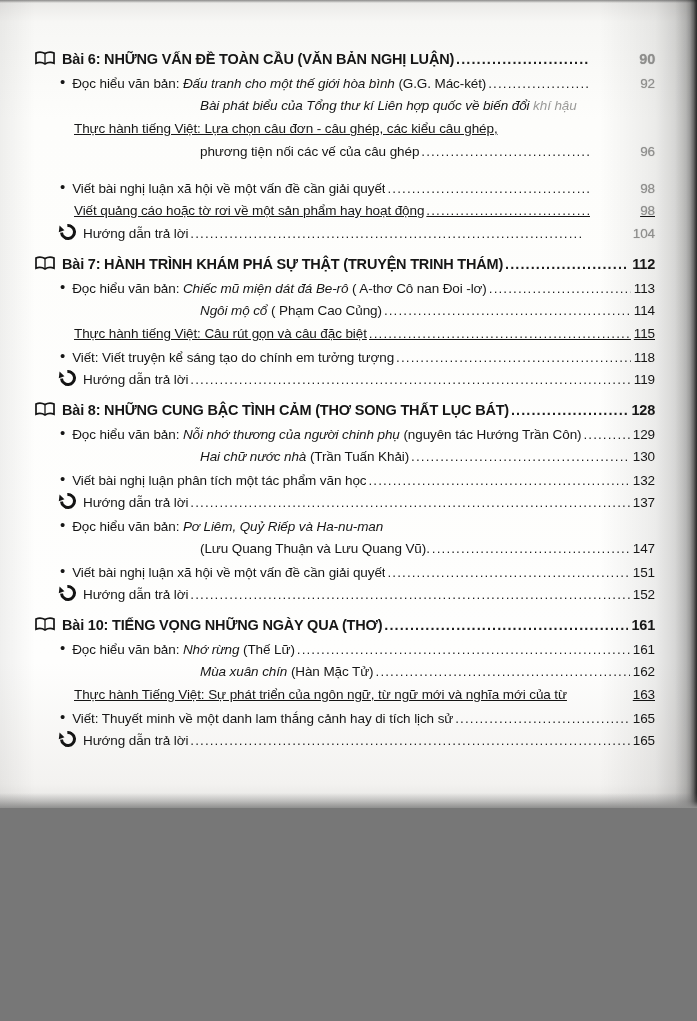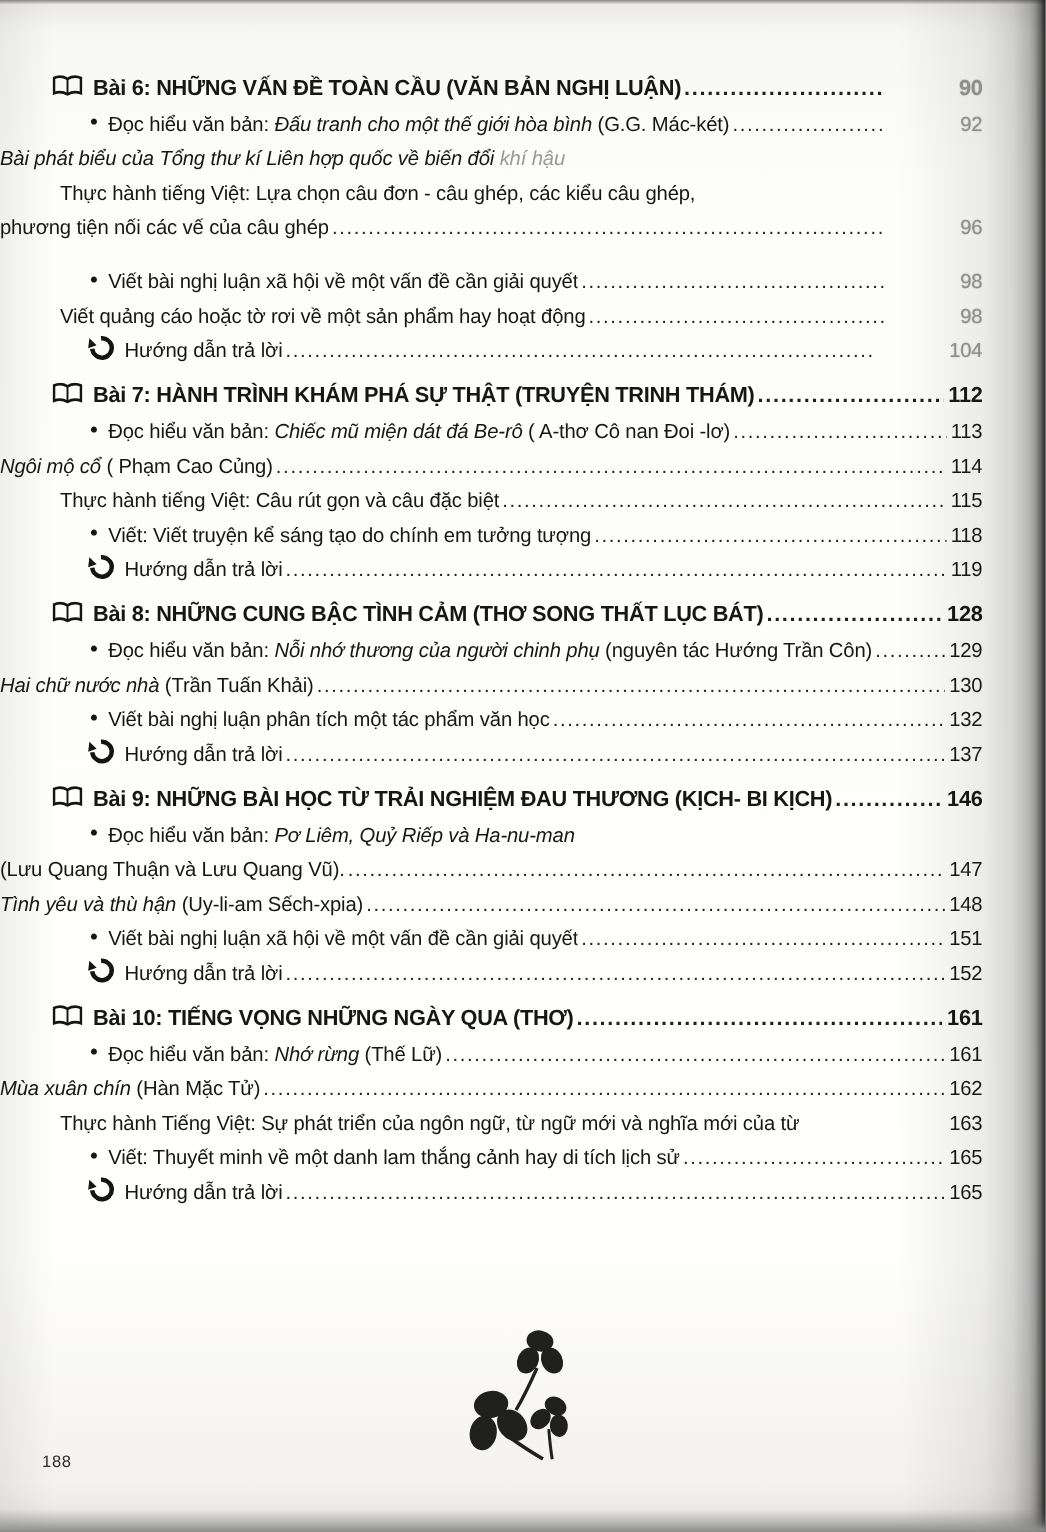--- a/index.html
+++ b/index.html
@@ -1,38 +1,38 @@
 <!DOCTYPE html>
 <html><head>
 <meta charset="utf-8">
 <style>
   html,body{margin:0;padding:0;background:#777;}
   .page-scan{
-    position:relative;width:697px;height:1021px;overflow:hidden;
+    position:relative;width:697px;height:808px;overflow:hidden;
     font-family:"Liberation Sans", sans-serif;color:#161616;
     background:
       linear-gradient(90deg, rgba(0,0,0,0.06) 0px, rgba(0,0,0,0) 35px, rgba(0,0,0,0) 86%, rgba(0,0,0,0.07) 94%, rgba(0,0,0,0.22) 99%, rgba(0,0,0,0.55) 100%),
       linear-gradient(180deg, #e9e8e6 0px, #f7f7f5 22px, #fdfdfb 120px, #fefefd 82%, #f3f2f0 97%, #e3e2e0 100%);
   }
   .top-edge{position:absolute;top:0;left:0;right:0;height:3px;
     background:linear-gradient(180deg, rgba(60,60,60,0.55), rgba(60,60,60,0));}
   .right-edge{position:absolute;top:0;right:0;width:22px;height:100%;
     background:linear-gradient(90deg, rgba(0,0,0,0) 0%, rgba(0,0,0,0.10) 50%, rgba(0,0,0,0.32) 85%, rgba(20,20,20,0.78) 100%);}
   .bottom-edge{position:absolute;bottom:0;left:0;right:0;height:15px;
     background:linear-gradient(180deg, rgba(110,110,110,0) 0%, rgba(110,110,110,0.35) 55%, #8f8f8e 100%);}
 
   .toc{position:absolute;left:0;top:40px;right:0;}
   .row{display:flex;align-items:baseline;height:23px;line-height:23px;
        padding-right:42px;white-space:nowrap;overflow:hidden;
        font-size:13.5px;letter-spacing:-0.1px;}
   .row.section{font-weight:bold;font-size:14.5px;margin-top:8px;padding-left:35px;letter-spacing:-0.2px;}
   .row.gap{margin-top:13px;}
   .row.ind1{padding-left:60px;}
-  .row.ind1b{padding-left:40px;}
-  .row.ind2{justify-content:center;}
+  .row.ind1b{padding-left:74px;text-decoration:underline;}
+  .row.ind2{padding-left:200px;justify-content:center;}
 
   .marker{flex:0 0 auto;display:inline-flex;align-items:center;margin-right:7px;}
   .marker.dot{font-size:15px;position:relative;top:-1px;}
   .book-svg{position:relative;top:2px;}
   .arrow-icon{display:inline-block;width:10px;height:10px;border:3px solid #141414;
     border-radius:50%;border-left-color:transparent;transform:rotate(40deg);
     position:relative;top:2px;}
   .arrow-icon::after{content:"";position:absolute;left:-6px;top:4px;
     border-top:3.5px solid transparent;border-bottom:3.5px solid transparent;
     border-right:6px solid #141414;transform:rotate(30deg);}
@@ -176,45 +176,29 @@
         <span class="pagenum">132</span>
       </div>
       <div class="row ind1">
         <span class="marker arrow">
           <span class="arrow-icon"></span>
         </span>
         <span class="text"><span class="seg">Hướng dẫn trả lời</span></span>
         <span class="leader"></span>
         <span class="pagenum">137</span>
       </div>
-      <div class="row section">
-        <span class="marker book">
-          <svg class="book-svg" width="20" height="15" viewBox="0 0 20 15">
-            <path d="M1 2 C4 0.6 7.2 0.9 10 2.6 C12.8 0.9 16 0.6 19 2 L19 12.2 C16 11 12.8 11.2 10 12.9 C7.2 11.2 4 11 1 12.2 Z" fill="none" stroke="#141414" stroke-width="1.7"></path>
-            <line x1="10" y1="2.6" x2="10" y2="12.9" stroke="#141414" stroke-width="1.3"></line>
-          </svg>
-        </span>
-        <span class="text">Bài 9: NHỮNG BÀI HỌC TỪ TRẢI NGHIỆM ĐAU THƯƠNG (KỊCH- BI KỊCH)</span>
-        <span class="leader"></span>
-        <span class="pagenum">146</span>
-      </div>
       <div class="row ind1">
         <span class="marker dot">•</span>
         <span class="text"><span class="seg">Đọc hiểu văn bản: </span><span class="seg i">Pơ Liêm, Quỷ Riếp và Ha-nu-man</span></span>
         <span class="leader off"></span>
       </div>
       <div class="row ind2">
         <span class="text"><span class="seg">(Lưu Quang Thuận và Lưu Quang Vũ). </span></span>
         <span class="leader"></span>
         <span class="pagenum">147</span>
-      </div>
-      <div class="row ind2">
-        <span class="text"><span class="seg i">Tình yêu và thù hận</span><span class="seg"> (Uy-li-am Sếch-xpia) </span></span>
-        <span class="leader"></span>
-        <span class="pagenum">148</span>
       </div>
       <div class="row ind1">
         <span class="marker dot">•</span>
         <span class="text"><span class="seg">Viết bài nghị luận xã hội về một vấn đề cần giải quyết </span></span>
         <span class="leader"></span>
         <span class="pagenum">151</span>
       </div>
       <div class="row ind1">
         <span class="marker arrow">
           <span class="arrow-icon"></span>

